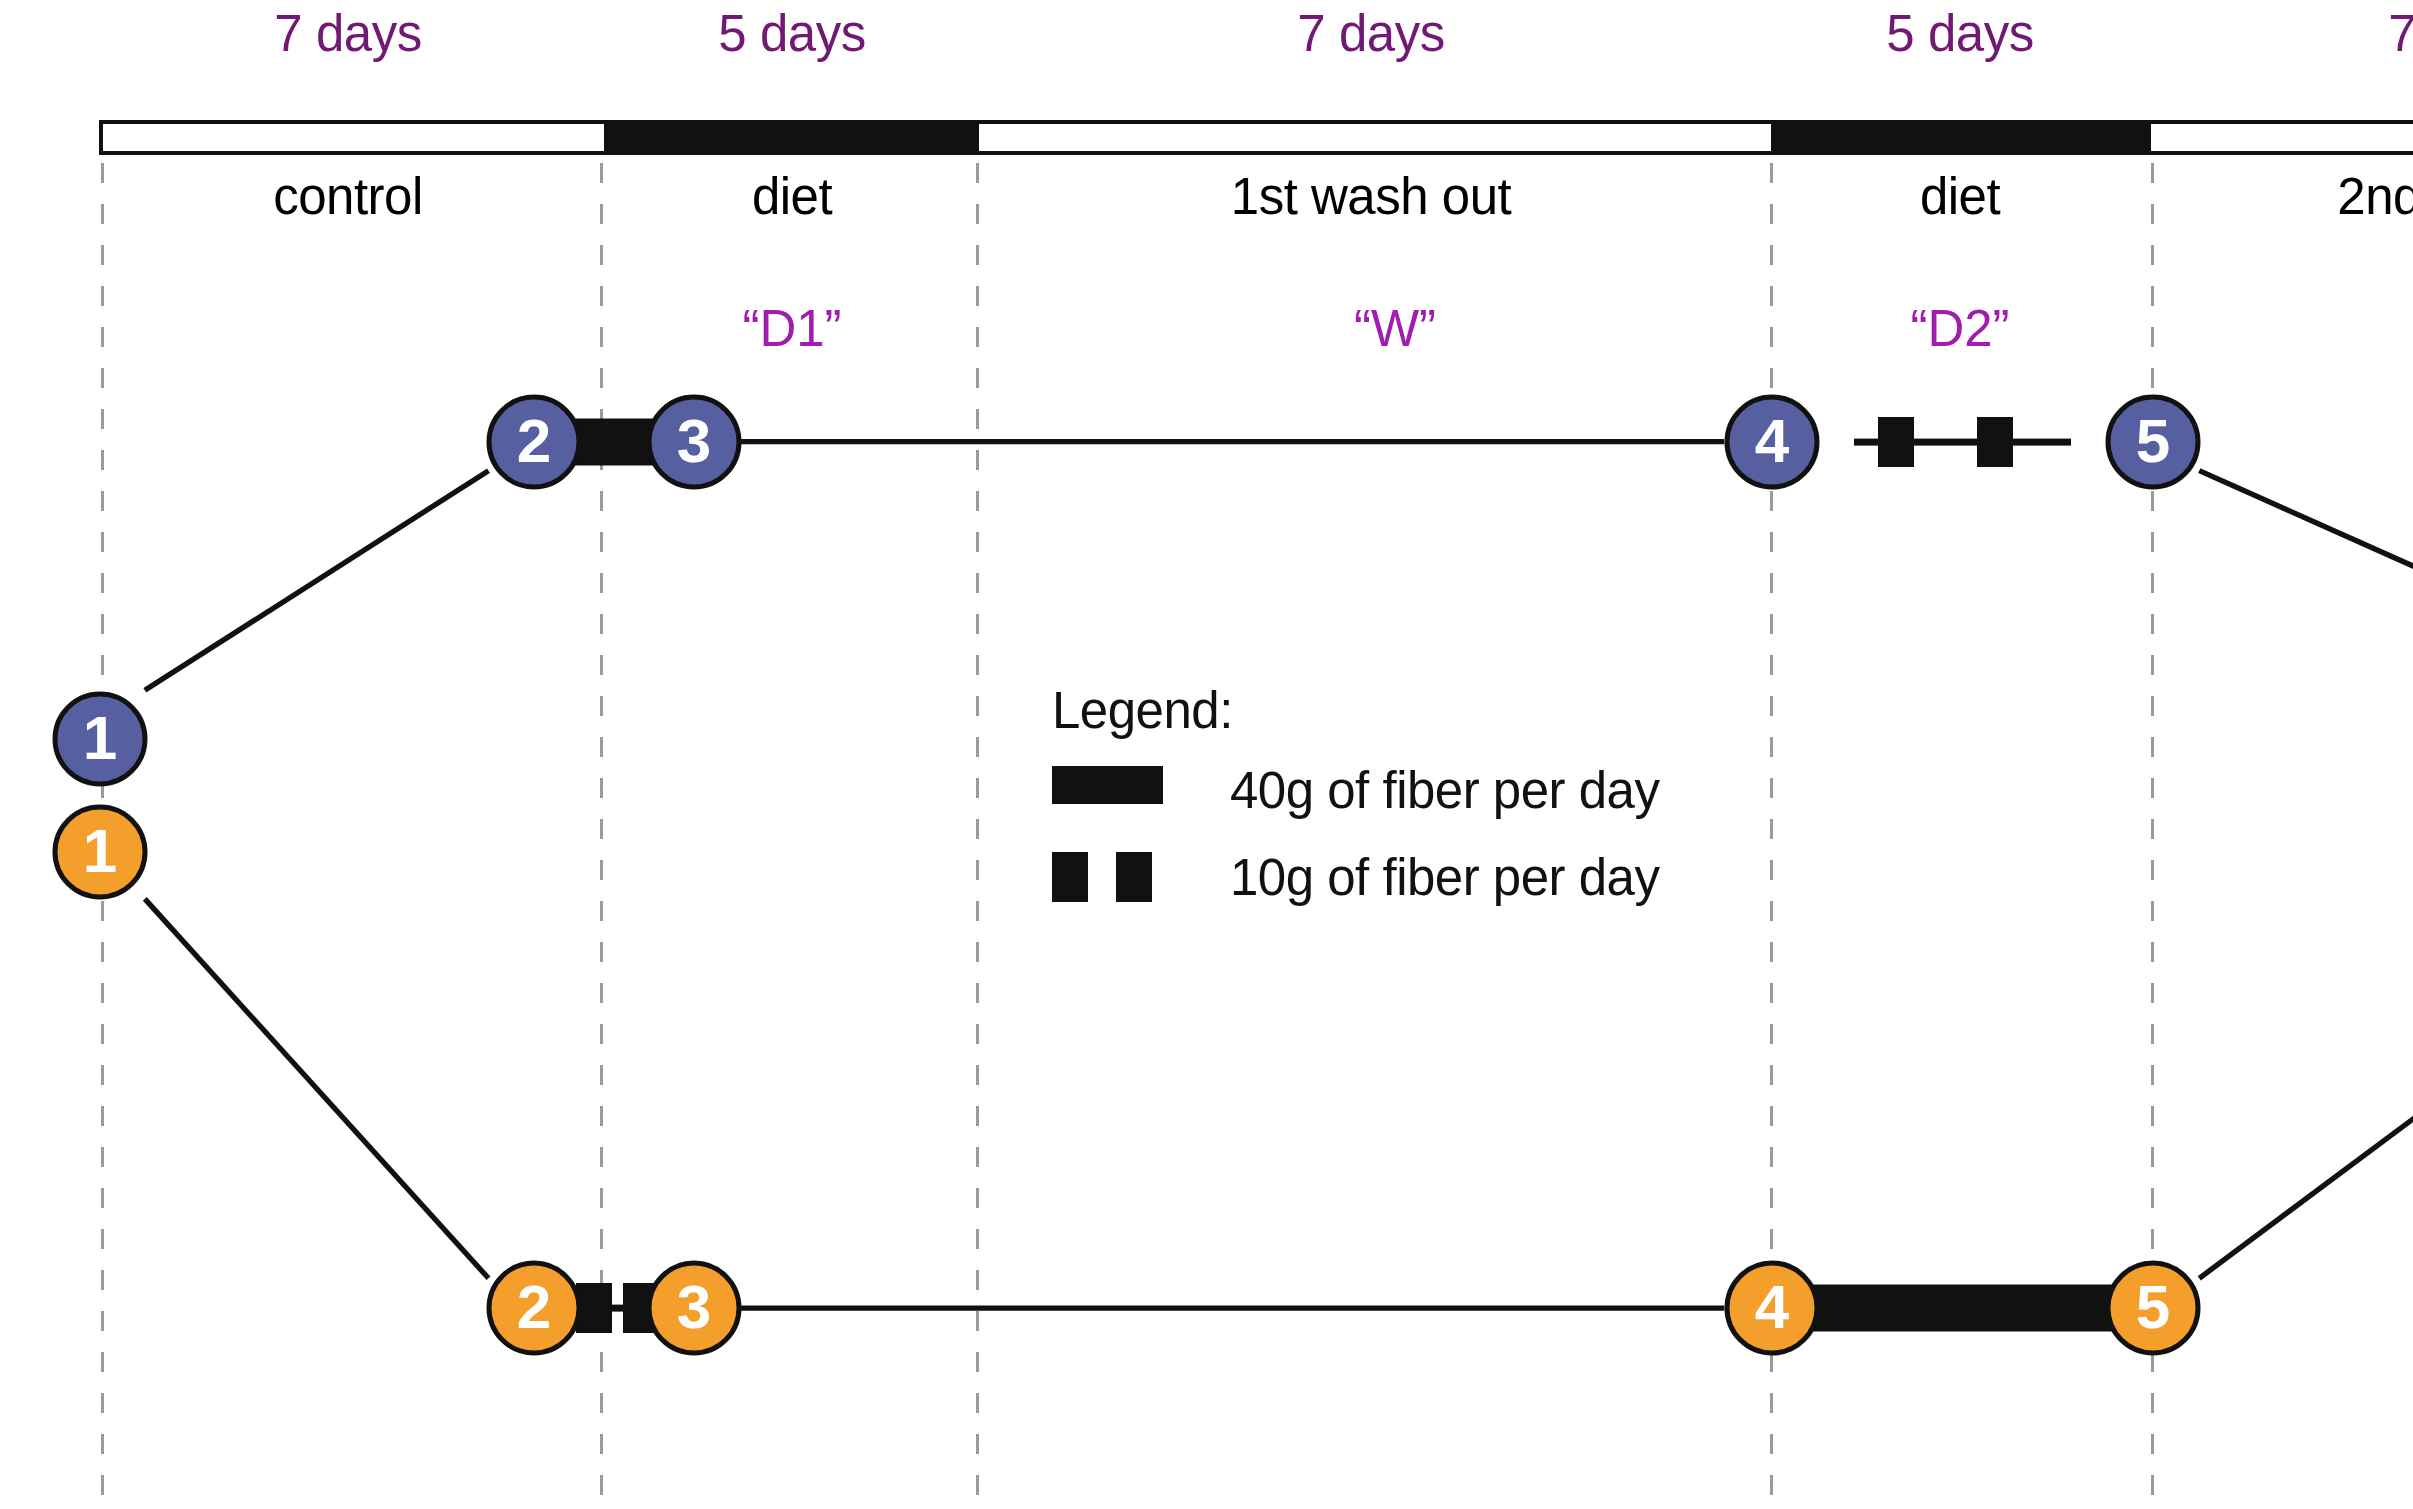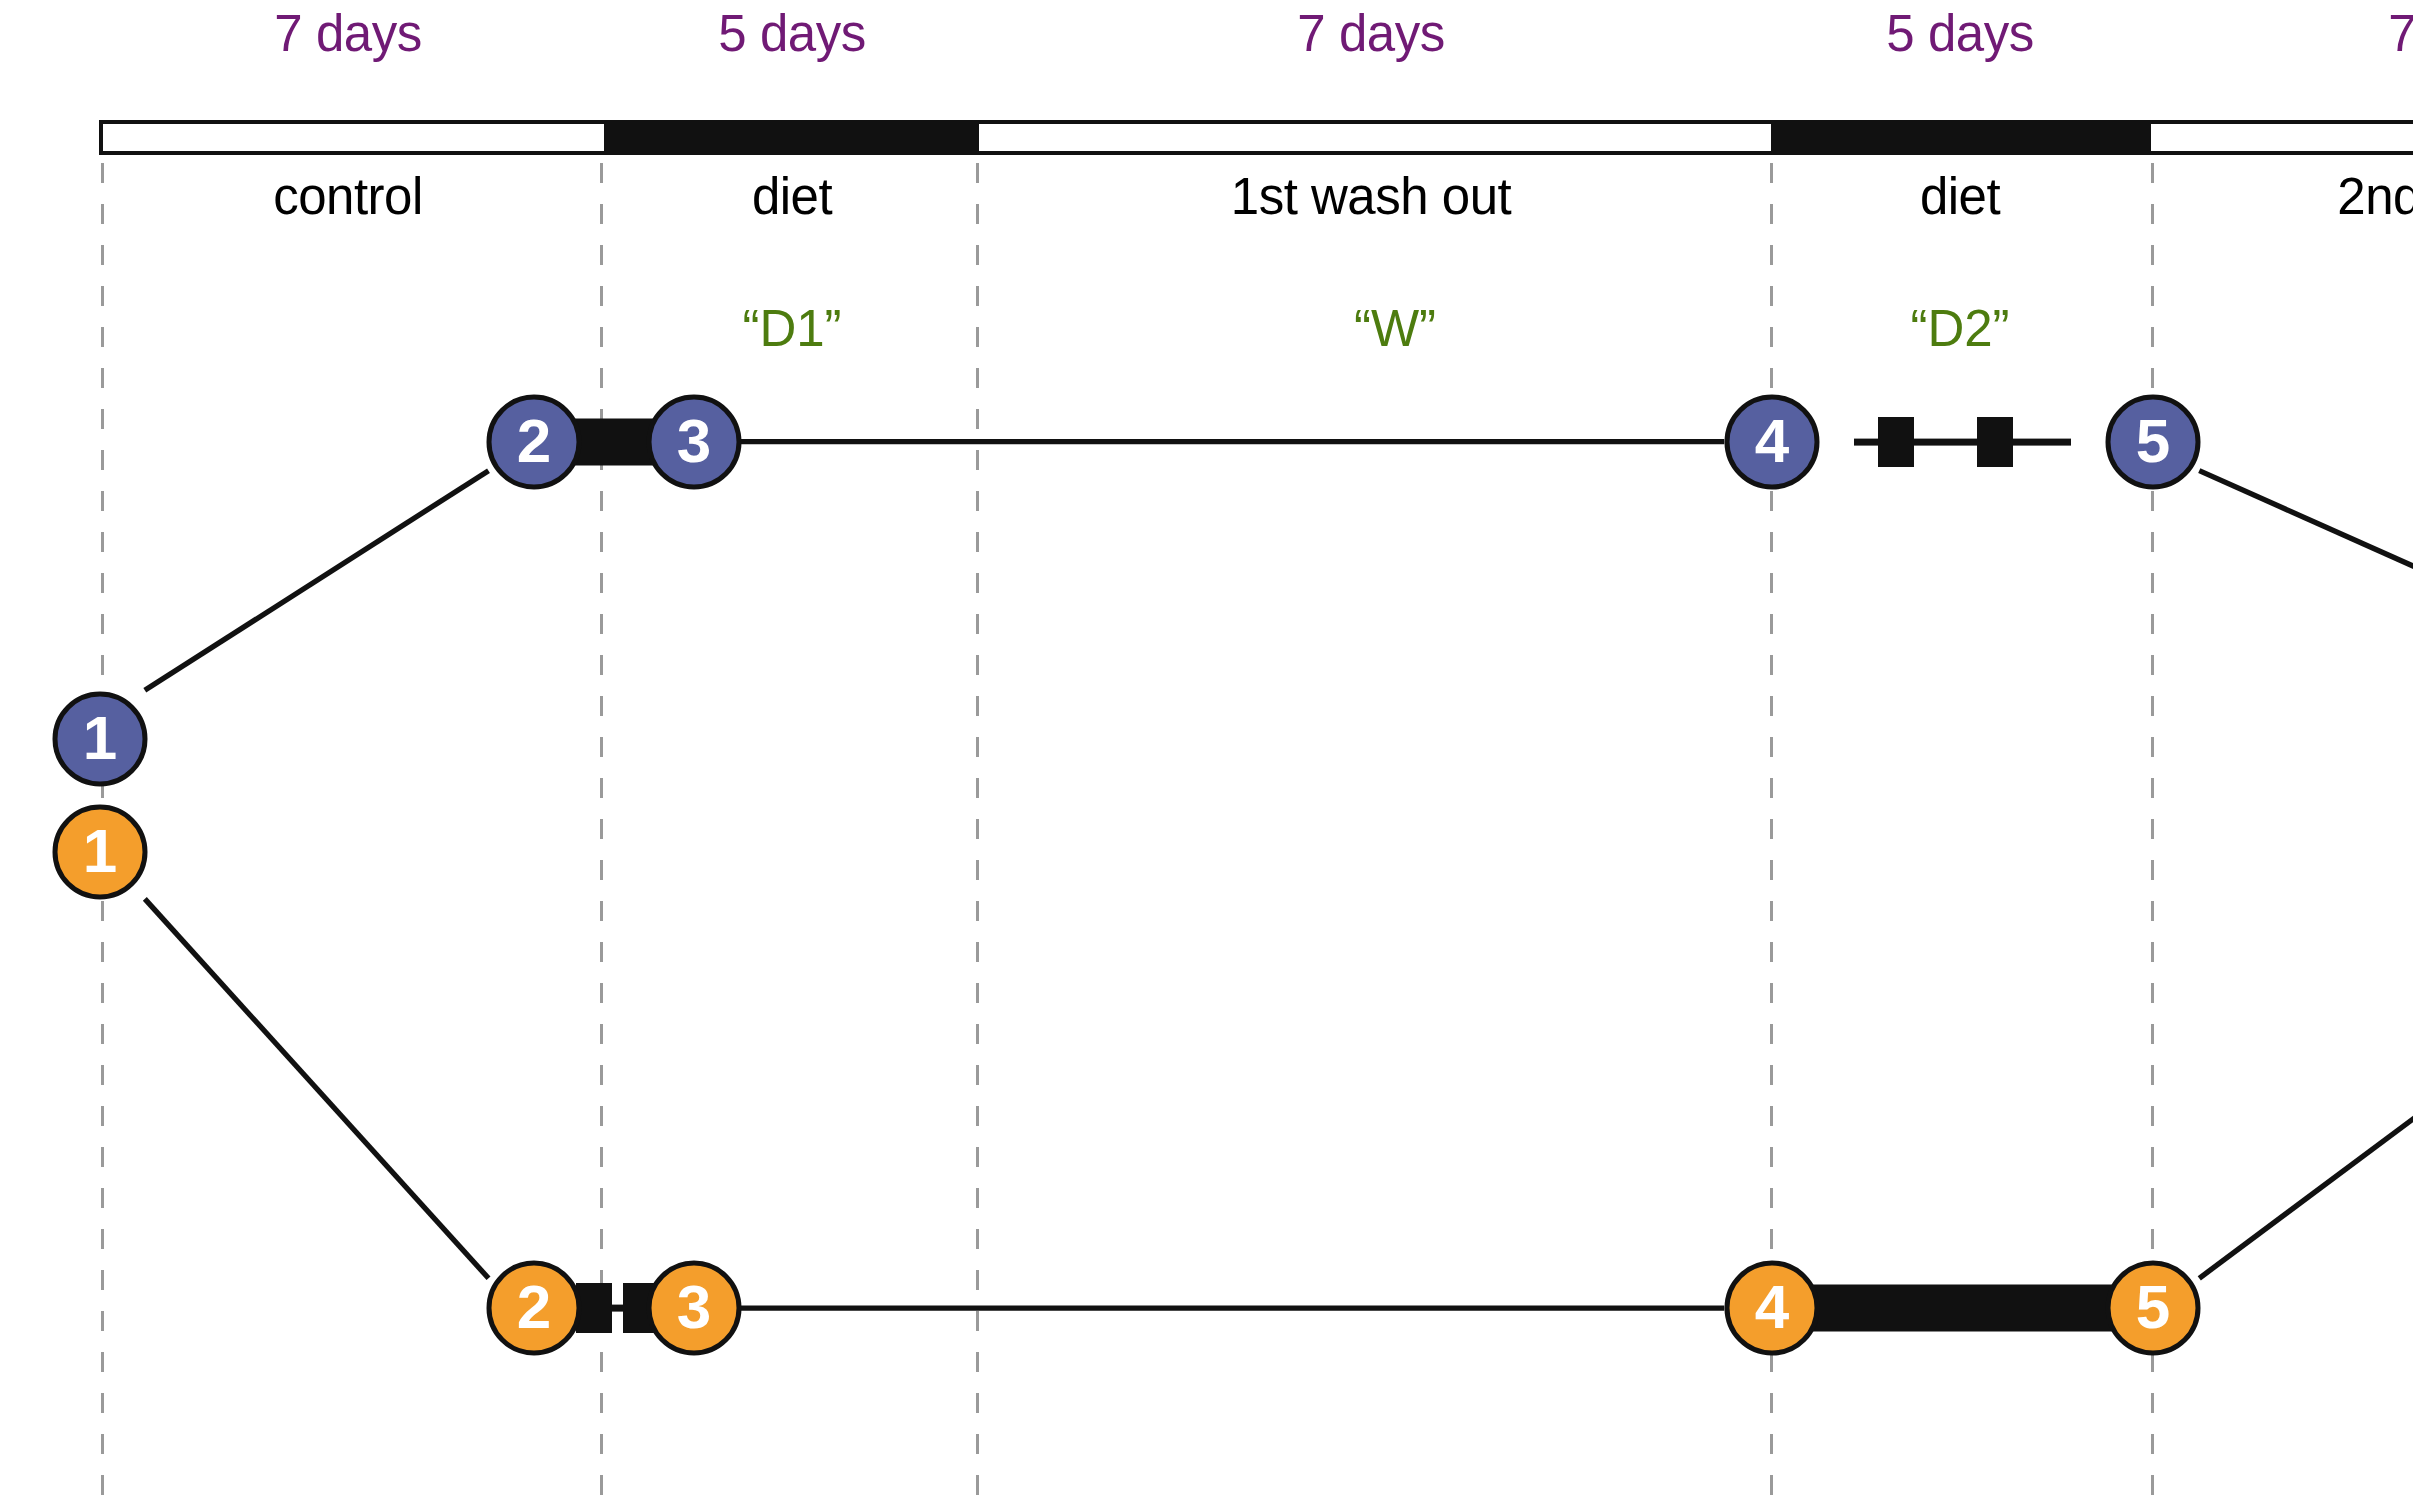--- a/index.html
+++ b/index.html
@@ -21,21 +21,21 @@
   #bar .seg{height:100%;}
   #bar .seg.white{background:#ffffff;}
   #bar .seg.black{background:#111111;}
   #bar .seg + .seg{border-left:0;}
 
   
   .phase{position:absolute;top:167px;font-size:51px;color:#000000;text-align:center;
          transform:translateX(-50%);white-space:nowrap;letter-spacing:-0.5px;}
 
   
-  .code{position:absolute;top:299px;font-size:51px;color:#4d7c0f;text-align:center;
+  .code{position:absolute;top:299px;font-size:51px;color:#a21caf;text-align:center;
         transform:translateX(-50%);white-space:nowrap;}
 
   
   #edges{position:absolute;left:0;top:0;width:2877px;height:1510px;}
 
   
   .node{position:absolute;width:95px;height:95px;border-radius:50%;
         border:5.3px solid #111;box-sizing:border-box;
         display:flex;align-items:center;justify-content:center;
         color:#ffffff;font-size:62px;font-weight:bold;line-height:1;
@@ -152,15 +152,31 @@
   <div class="node orange" style="left:694px;top:1308px;">
     <span>3</span>
     </div>
   <div class="node orange" style="left:1772px;top:1308px;">
     <span>4</span>
     </div>
   <div class="node orange" style="left:2153px;top:1308px;">
     <span>5</span>
     </div>
 
+  <div id="legend">
+    <div class="lg-title">Legend:</div>
+    <div class="lg-row">
+      <div class="lg-swatch">
+        <div class="sw-solid"></div>
+      </div>
+      <div class="lg-label">40g of fiber per day</div>
+    </div>
+    <div class="lg-row">
+      <div class="lg-swatch">
+        <div class="sw-dot1"></div>
+        <div class="sw-dot2"></div>
+      </div>
+      <div class="lg-label">10g of fiber per day</div>
+    </div>
+  </div>
 
 </div>
 
 
 </body></html>

